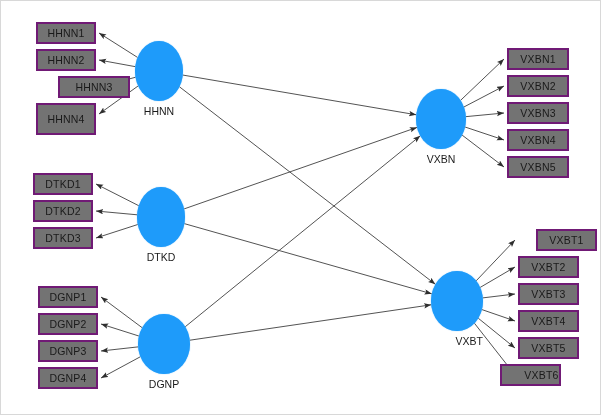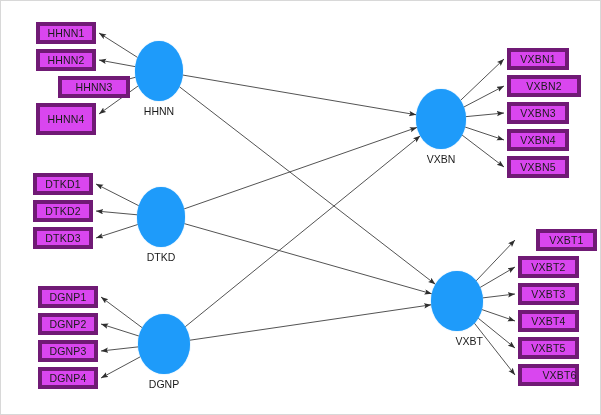--- a/index.html
+++ b/index.html
@@ -21,22 +21,22 @@
     position: absolute;
     left: 0;
     top: 0;
     width: 601px;
     height: 415px;
     pointer-events: none;
   }
   .indicator {
     position: absolute;
     box-sizing: border-box;
-    background: #d946ef;
-    border: 4px solid #701a75;
+    background: #737373;
+    border: 2px solid #701a75;
     display: flex;
     align-items: center;
     justify-content: center;
     font-size: 10.5px;
     color: #1a1a1a;
     letter-spacing: .2px;
     white-space: nowrap;
     text-align: center;
   }
   .latent-wrap {
@@ -128,25 +128,25 @@
       <div class="indicator" style="left: 35px; top: 75px; width: 72px; height: 22px; margin-left: 22px;">HHNN3</div>
       <div class="indicator" style="left: 35px; top: 102px; width: 60px; height: 32px;">HHNN4</div>
       <div class="indicator" style="left: 32px; top: 172px; width: 60px; height: 22px;">DTKD1</div>
       <div class="indicator" style="left: 32px; top: 199px; width: 60px; height: 22px;">DTKD2</div>
       <div class="indicator" style="left: 32px; top: 226px; width: 60px; height: 22px;">DTKD3</div>
       <div class="indicator" style="left: 37px; top: 285px; width: 60px; height: 22px;">DGNP1</div>
       <div class="indicator" style="left: 37px; top: 312px; width: 60px; height: 22px;">DGNP2</div>
       <div class="indicator" style="left: 37px; top: 339px; width: 60px; height: 22px;">DGNP3</div>
       <div class="indicator" style="left: 37px; top: 366px; width: 60px; height: 22px;">DGNP4</div>
       <div class="indicator" style="left: 506px; top: 47px; width: 62px; height: 22px;">VXBN1</div>
-      <div class="indicator" style="left: 506px; top: 74px; width: 74px; height: 22px;">VXBN2</div>
+      <div class="indicator" style="left: 506px; top: 74px; width: 62px; height: 22px;">VXBN2</div>
       <div class="indicator" style="left: 506px; top: 101px; width: 62px; height: 22px;">VXBN3</div>
       <div class="indicator" style="left: 506px; top: 128px; width: 62px; height: 22px;">VXBN4</div>
       <div class="indicator" style="left: 506px; top: 155px; width: 62px; height: 22px;">VXBN5</div>
       <div class="indicator" style="left: 535px; top: 228px; width: 61px; height: 22px;">VXBT1</div>
       <div class="indicator" style="left: 517px; top: 255px; width: 61px; height: 22px;">VXBT2</div>
       <div class="indicator" style="left: 517px; top: 282px; width: 61px; height: 22px;">VXBT3</div>
       <div class="indicator" style="left: 517px; top: 309px; width: 61px; height: 22px;">VXBT4</div>
       <div class="indicator" style="left: 517px; top: 336px; width: 61px; height: 22px;">VXBT5</div>
-      <div class="indicator" style="left: 517px; top: 363px; width: 61px; height: 22px; padding-left: 22px;">VXBT6</div>
+      <div class="indicator" style="left: 499px; top: 363px; width: 61px; height: 22px; padding-left: 22px;">VXBT6</div>
     </div>
 
 </div>
 
 </body></html>

